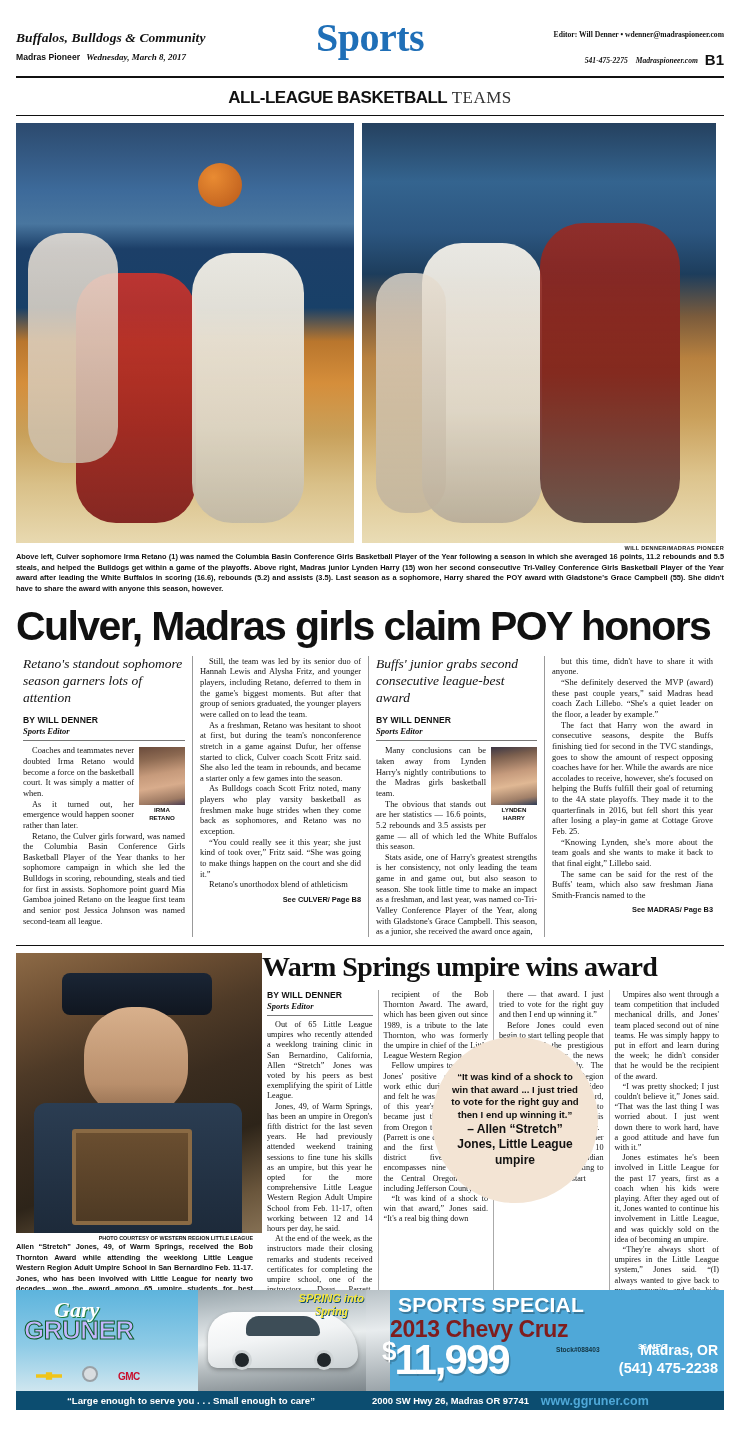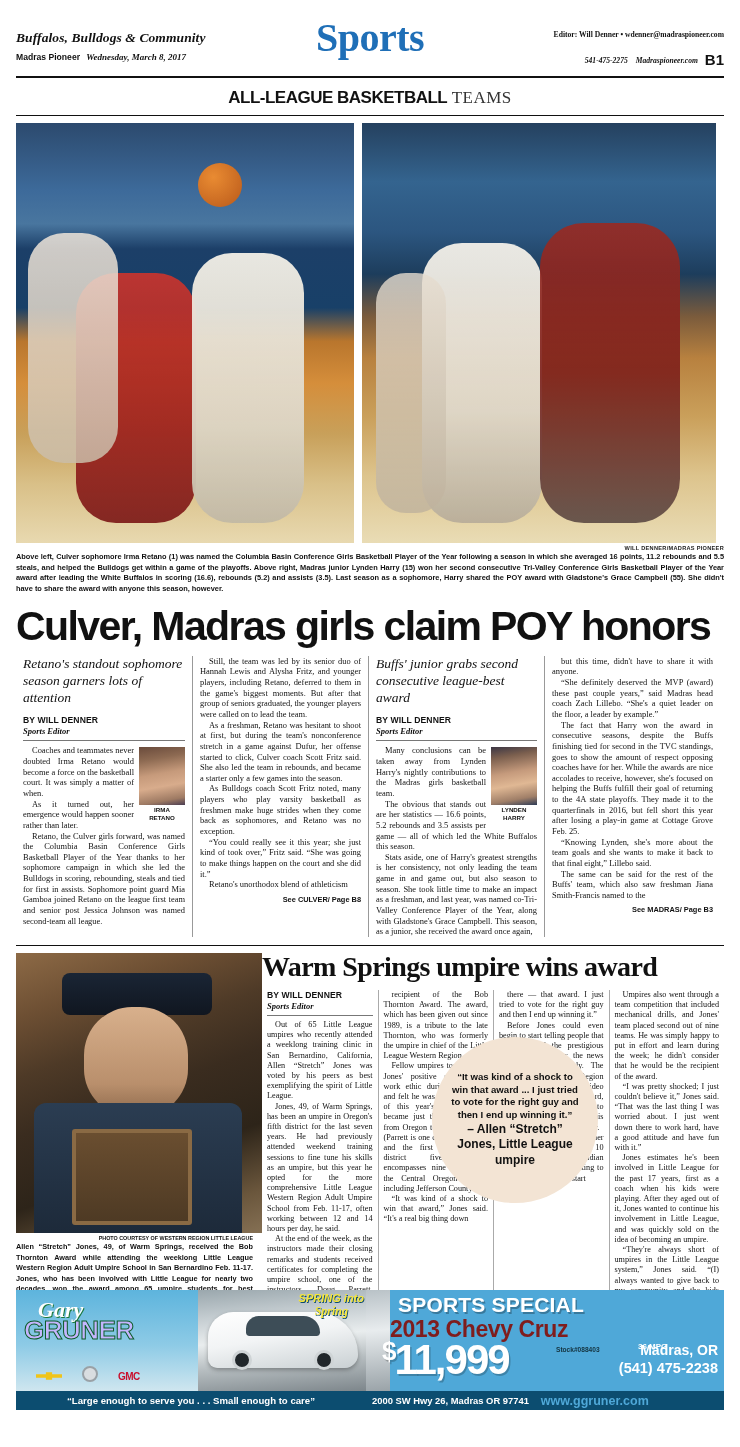--- a/index.html
+++ b/index.html
@@ -150,21 +150,21 @@
   .gr-sky { position:absolute; left:0; top:0; width:182px; height:101px;
     background:linear-gradient(180deg,#5db4dd 0%,#8ecbe6 55%,#cfe6ef 100%); }
   .gr-car { position:absolute; left:182px; top:0; width:168px; height:101px;
     background:linear-gradient(175deg,#9aa7ad 0%,#c6ced2 26%,#e9edee 48%,#b6bdc0 70%,#7d868b 100%); }
   .gr-car .body-car { position:absolute; left:10px; top:22px; width:150px; height:56px; border-radius:26px 44px 14px 10px;
     background:linear-gradient(170deg,#ffffff 0%,#f2f4f5 45%,#c9d0d3 100%); box-shadow:0 2px 4px rgba(0,0,0,.3); }
   .gr-car .win { position:absolute; left:48px; top:26px; width:74px; height:20px; border-radius:14px 18px 4px 4px; background:#3d4d57; }
   .gr-car .wheel { position:absolute; width:20px; height:20px; border-radius:50%; background:#20262a; border:3px solid #cfd4d6; top:60px; }
   .gr-logo { position:absolute; left:8px; top:10px; width:172px; text-align:left; }
   .gr-gary { font-family:"Liberation Serif", serif; font-style:italic; font-weight:700; font-size:22px; color:#ffffff;
-    text-shadow:1px 1px 0 #1d7a3c; line-height:.95; margin-left:14px; }
+    text-shadow:1px 1px 0 #1d7a3c; line-height:.95; margin-left:30px; }
   .gr-gruner { font-family:"Liberation Sans", sans-serif; font-weight:700; font-size:26px; color:#c4b5fd;
     letter-spacing:-.5px; line-height:.9; -webkit-text-stroke:1px #0d5b28; margin-top:-2px; }
   .gr-spring { position:absolute; right:2px; top:2px; text-align:center; }
   .gr-spring .s1 { font-family:"Liberation Sans", sans-serif; font-weight:700; font-style:italic; font-size:11px; color:#f5e53a; text-shadow:.8px .8px 0 #0b4a6e; }
   .gr-spring .s2 { font-family:"Liberation Serif", serif; font-weight:700; font-style:italic; font-size:12px; color:#f5e53a; text-shadow:.8px .8px 0 #0b4a6e; }
   .gr-brands { position:absolute; left:20px; top:76px; display:flex; gap:20px; align-items:flex-end; }
   .bw { width:26px; height:12px; background:#f0c419; clip-path:polygon(0 35%,38% 35%,38% 18%,62% 18%,62% 35%,100% 35%,100% 65%,62% 65%,62% 82%,38% 82%,38% 65%,0 65%); }
   .bw2 { width:16px; height:16px; border-radius:50%; background:#d9dde0; border:2px solid #9aa1a6; }
   .bw3 { font-family:"Liberation Sans", sans-serif; font-weight:700; font-size:10px; color:#c8102e; letter-spacing:-.5px; }
   .gr-tag { position:absolute; left:0; bottom:0; width:350px; height:19px; background:#0c4d70;

